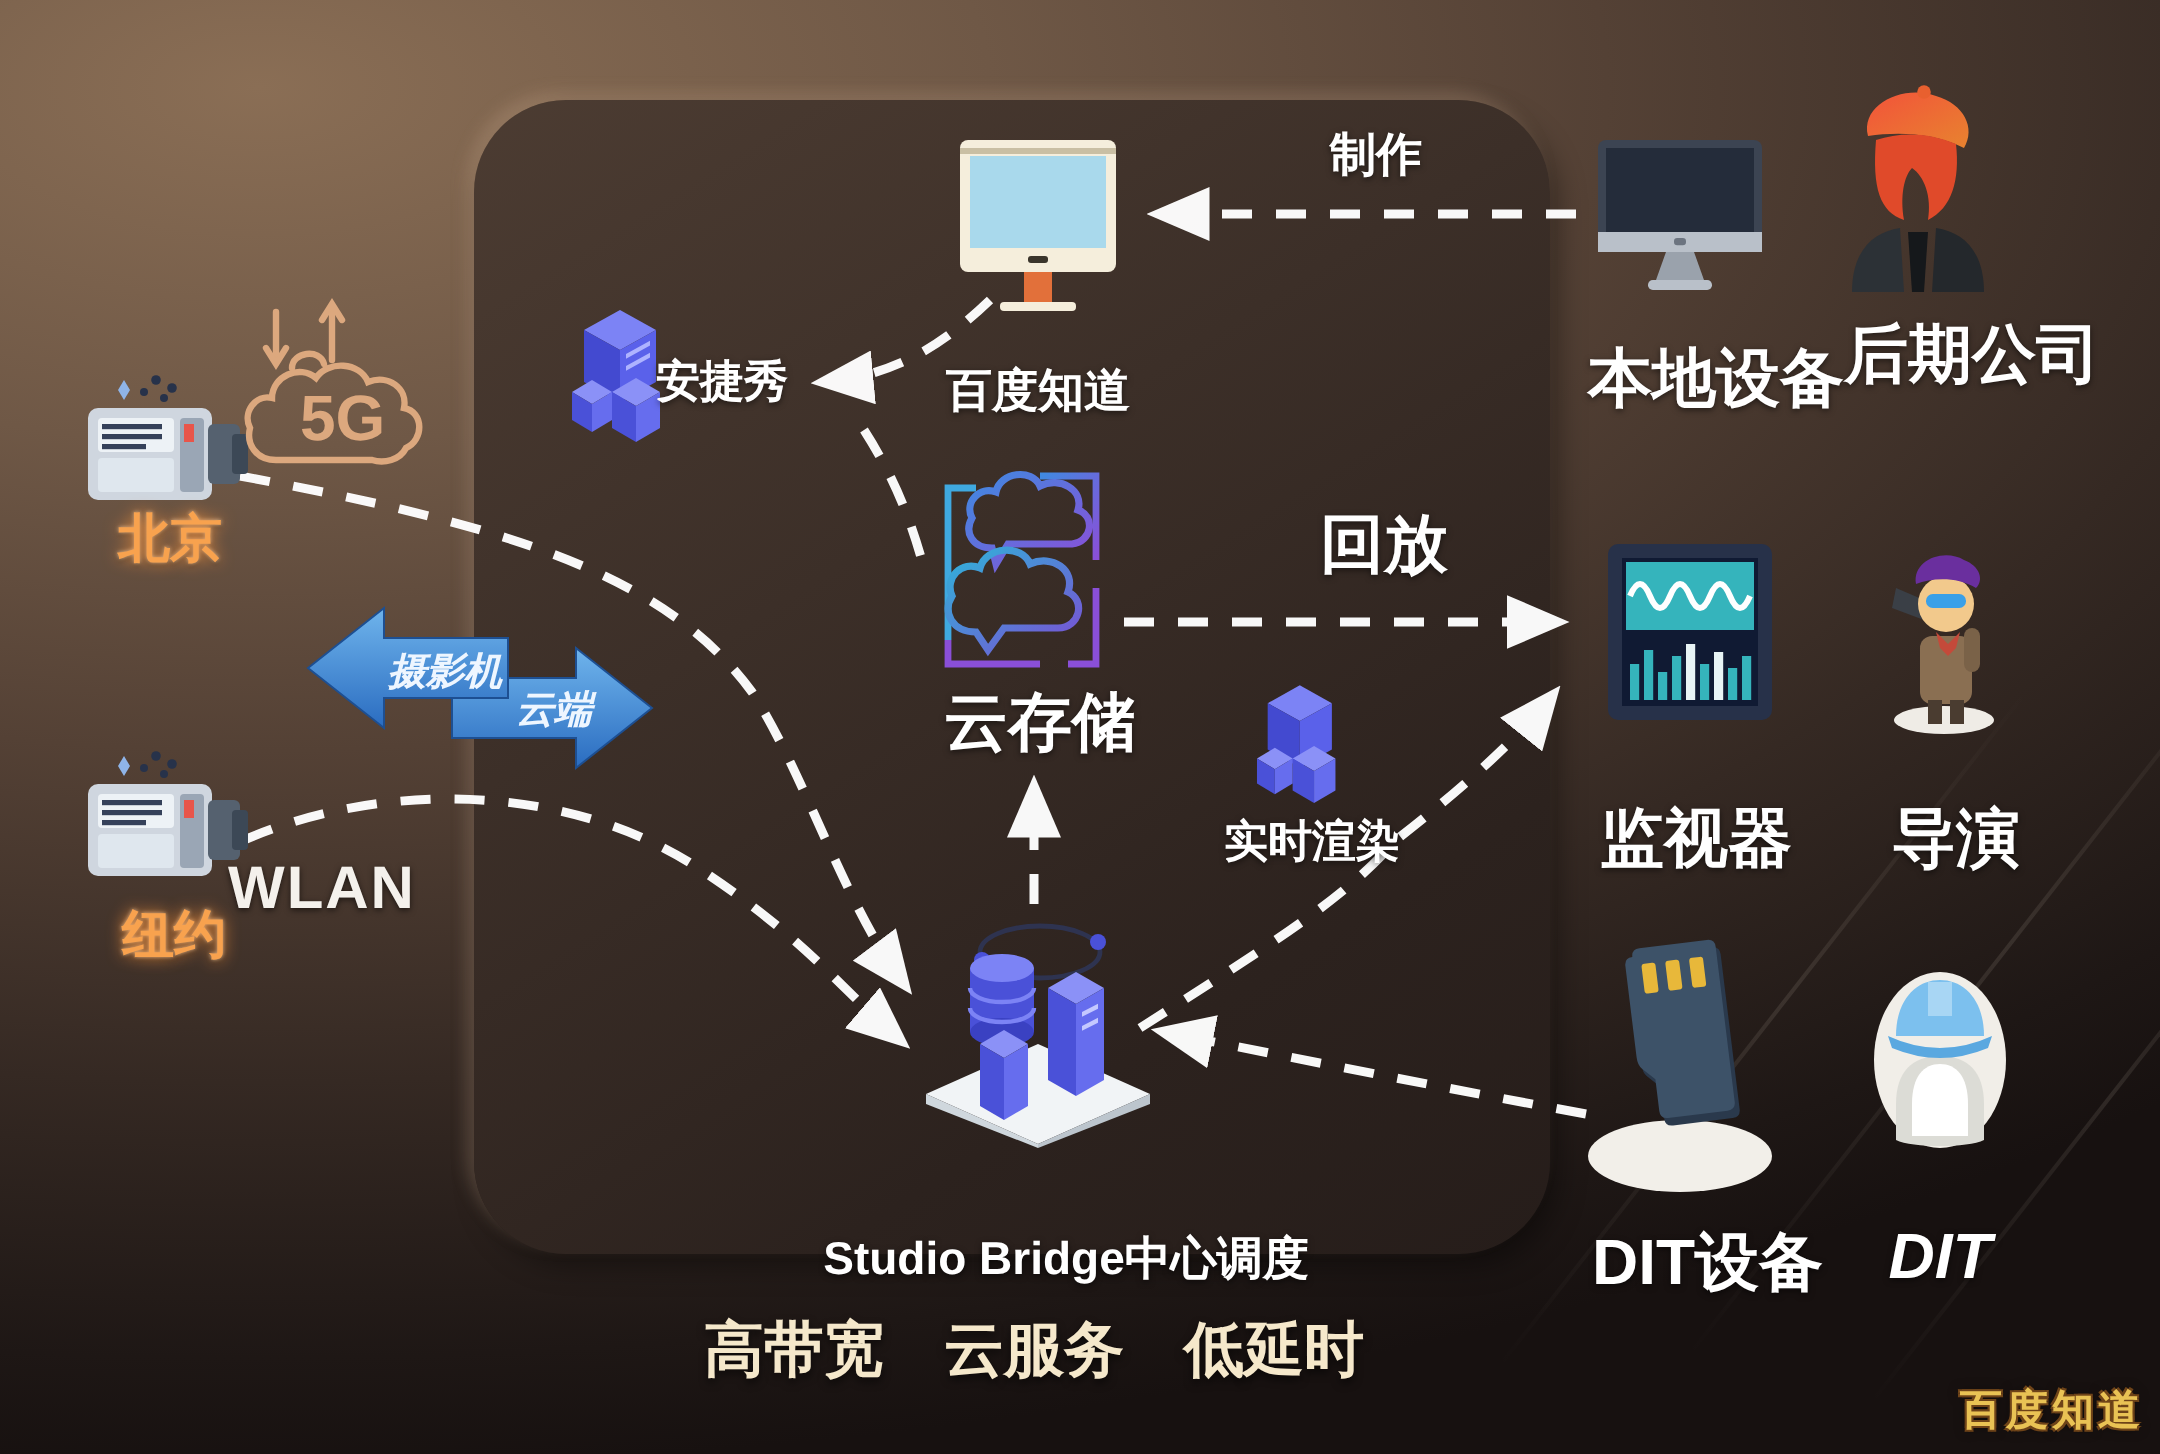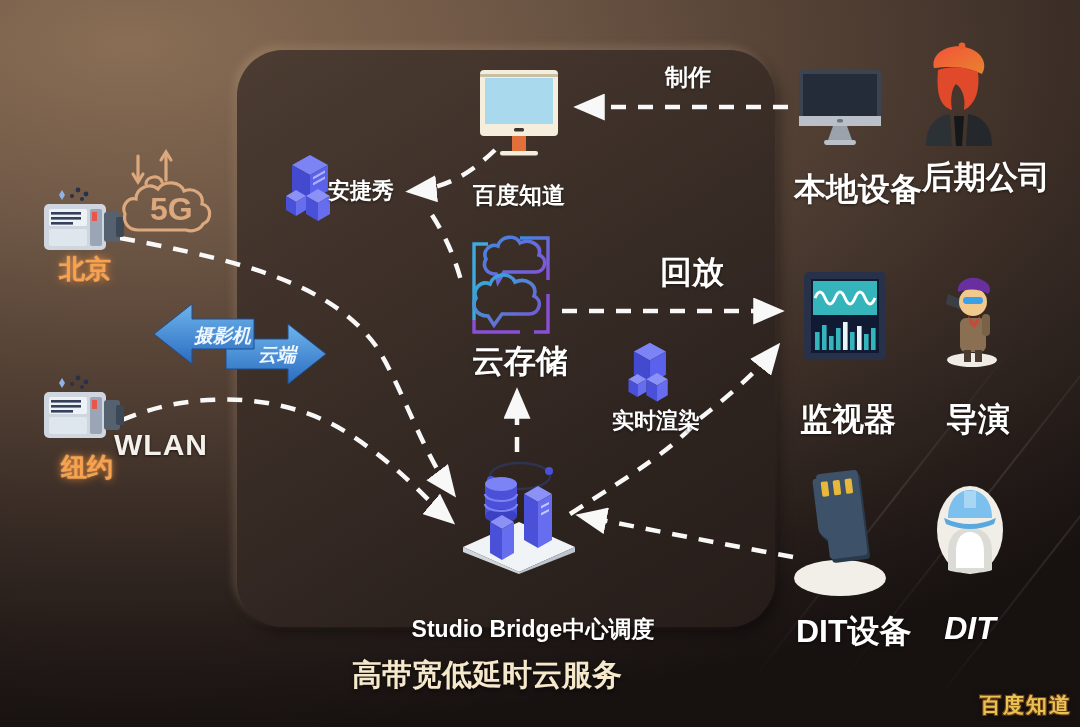--- a/index.html
+++ b/index.html
@@ -16,21 +16,21 @@
     box-shadow:-4px -4px 8px rgba(232,198,166,.22), 4px 6px 14px rgba(0,0,0,.38);
   }
   .abs{position:absolute;}
   svg{display:block;overflow:visible;}
   .lbl{position:absolute;color:#fff;font-weight:700;text-align:center;
        text-shadow:0 1px 3px rgba(0,0,0,.55);white-space:nowrap;}
   .lbl-22{font-size:22px;} .lbl-23{font-size:23px;} .lbl-24{font-size:32px;}
   .city{color:#f8a24e;font-weight:700;font-size:26px;
         text-shadow:0 0 8px rgba(255,150,60,.95),0 0 2px rgba(255,220,180,.9),0 1px 2px rgba(0,0,0,.6);}
   .wlan{color:#f4f1ec;font-weight:700;font-size:30px;letter-spacing:1px;text-shadow:0 1px 3px rgba(0,0,0,.6);}
-  .tagline{position:absolute;left:352px;top:655px;display:flex;
+  .tagline{position:absolute;left:352px;top:655px;display:flex;gap:30px;
            color:#f5e8cb;font-size:30px;font-weight:700;text-shadow:0 2px 4px rgba(0,0,0,.6);}
   .watermark{position:absolute;right:8px;bottom:8px;color:#e9c254;font-size:21px;font-weight:700;letter-spacing:2px;
              text-shadow:1px 1px 0 #6e4318,-1px -1px 0 #6e4318,1px -1px 0 #6e4318,-1px 1px 0 #6e4318,0 0 6px rgba(0,0,0,.5);}
   .svgtxt{font-weight:700;}
 </style>
 </head>
 <body>
 
 <div class="stage">
 
@@ -335,19 +335,19 @@
         <path d="M14,40 C14,22 24,12 36,12 C48,12 58,22 58,40 Z" fill="#7cc0ee"></path>
         <path d="M30,13 L42,13 L42,30 L30,30 Z" fill="#a8d6f4"></path>
         <path d="M10,40 Q36,52 62,40 L60,46 Q36,56 12,46 Z" fill="#5aa8e0"></path>
       </g>
     </svg>
   </div>
   <div class="lbl lbl-24" style="left:938px;top:610px;width:64px;font-style:italic;">DIT</div>
 
   <div class="tagline">
     <span>高带宽</span>
+    <span>云服务</span>
     <span>低延时</span>
-    <span>云服务</span>
   </div>
 
   <div class="watermark">百度知道</div>
 
 </div>
 
 </body></html>

